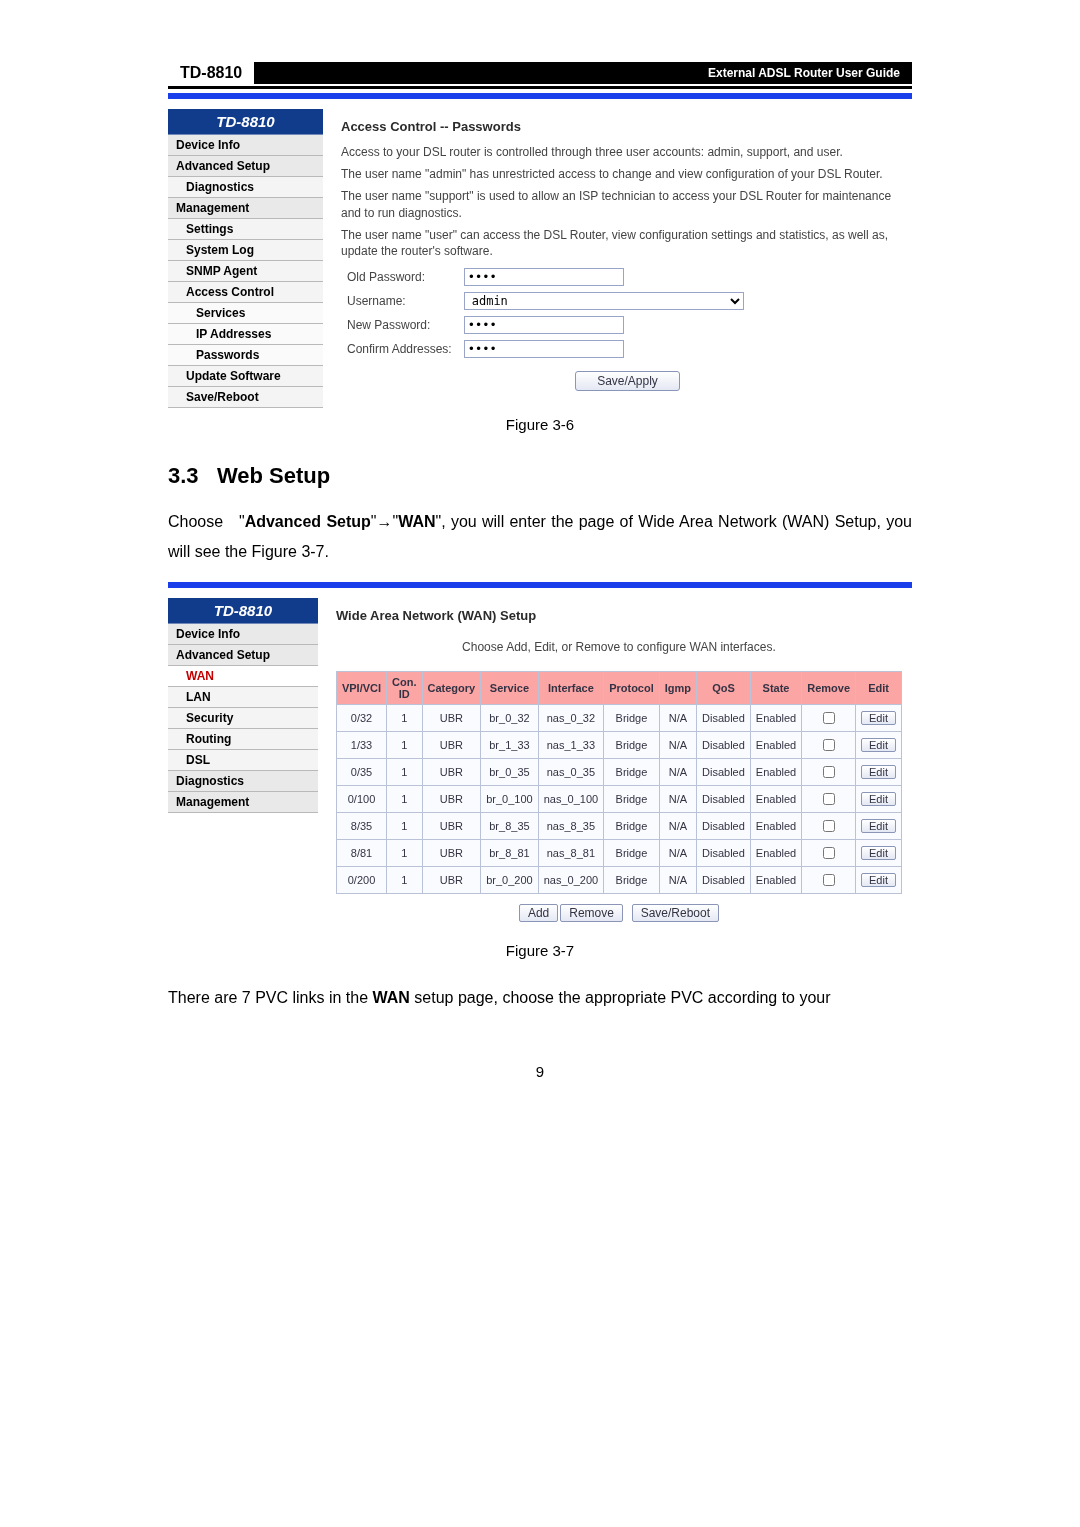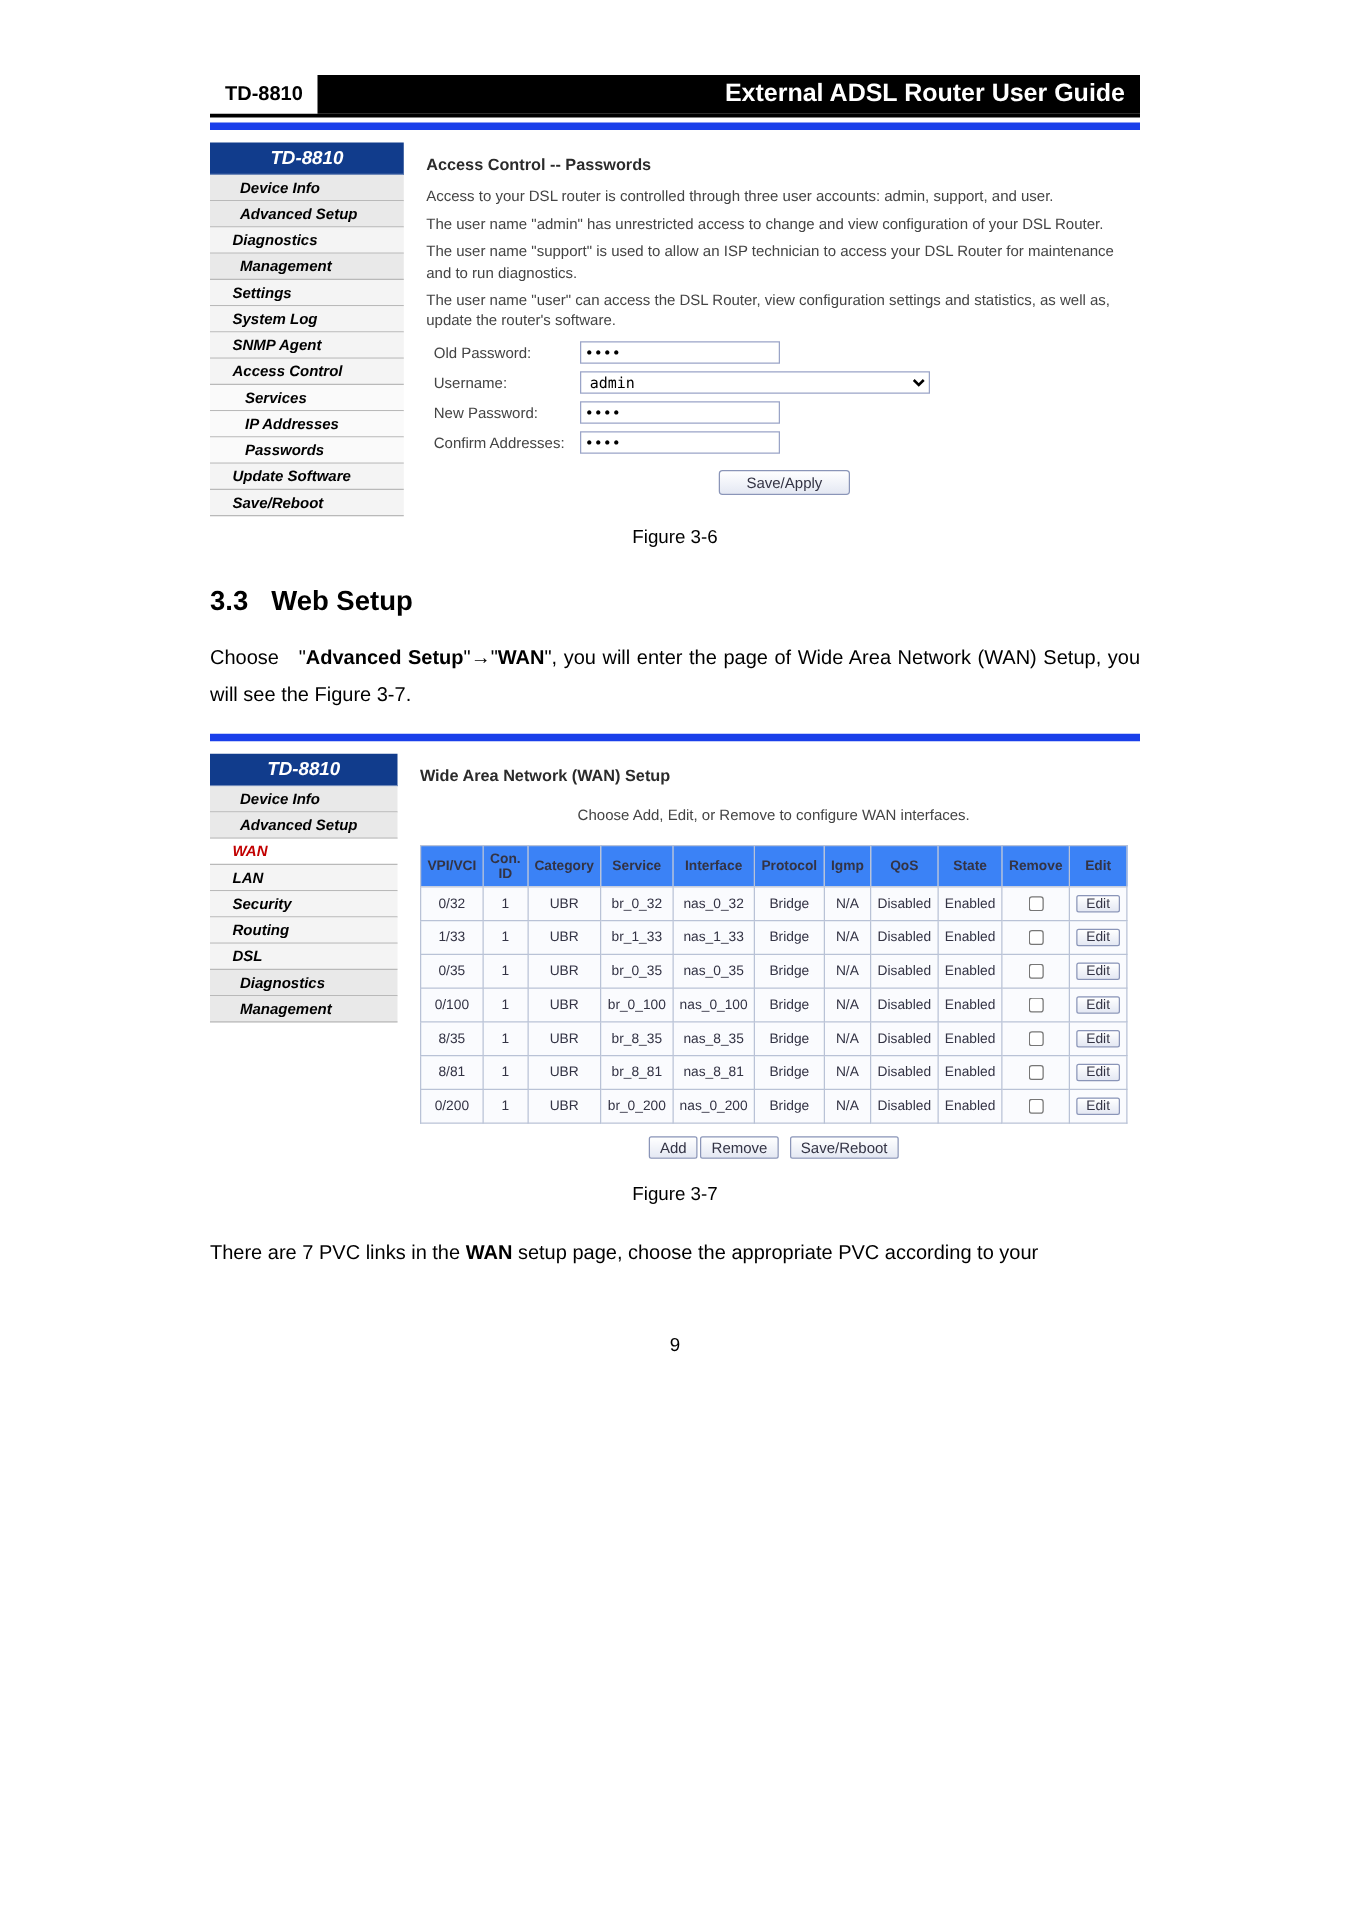--- a/index.html
+++ b/index.html
@@ -1,25 +1,25 @@
 <!DOCTYPE html>
 <html><head>
 <meta charset="utf-8">
 <style>
   html,body{margin:0;padding:0;background:#fff;font-family:Arial,Helvetica,sans-serif;color:#000;}
   .page{width:984px;margin:0 auto;box-sizing:border-box;padding:60px 120px 80px 120px;}
   .hdr{display:flex;align-items:center;border-bottom:3px solid #000;margin-bottom:4px;}
   .hdr .model{font-weight:bold;font-size:16px;padding:4px 12px;}
-  .hdr .title{flex:1;background:#000;color:#fff;font-weight:bold;font-size:20px;padding:4px 12px;text-align:right;}
+  .hdr .title{flex:1;background:#000;color:#fff;font-weight:bold;font-size:12px;padding:4px 12px;text-align:right;}
   .bluebar{height:6px;background:#1a3fea;margin-bottom:10px;}
   .screenshot{border:0;font-size:12px;color:#3b3b3b;}
   .ss-wrap{display:flex;border-top:0;}
   .sidebar{width:155px;background:#fff;}
   .sb-logo{background:#113c8c;color:#fff;font-weight:bold;text-align:center;font-size:15px;padding:4px 0;border-bottom:1px solid #6f88b7;font-style:italic;}
-  .sb-item{font-size:12px;font-weight:bold;color:#000;padding:3px 24px;border-bottom:1px solid #b9b9b9;background:#e9e9e9;font-style:italic;}
+  .sb-item{font-size:12px;font-weight:bold;color:#000;padding:3px 8px;border-bottom:1px solid #b9b9b9;background:#e9e9e9;}
   .sb-sub{background:#f4f4f4;padding-left:18px;font-weight:bold;}
   .sb-sub2{background:#fafafa;padding-left:28px;font-weight:bold;}
   .sb-active{color:#c20000;background:#fff;}
   .content{flex:1;padding:6px 10px 12px 18px;font-size:12px;}
   .content h4{margin:4px 0 10px 0;font-size:13px;color:#2b2b2b;}
   .para{margin:6px 0;line-height:1.35;color:#444;}
   table.form{border-collapse:collapse;margin-top:6px;}
   table.form td{padding:3px 6px;font-size:12px;color:#444;}
   input.txt,select.txt{border:1px solid #9aa4c7;height:18px;font-family:monospace;font-size:12px;padding:0 3px;box-sizing:border-box;}
   input.txt{width:160px;}
@@ -27,21 +27,21 @@
   .btn{border:1px solid #8a95b8;background:linear-gradient(#fff,#e4e8f3);border-radius:3px;padding:2px 21px;font-size:12px;color:#334;margin-top:10px;margin-left:12px;}
   .center{text-align:center;}
   .figcap{text-align:center;font-size:15px;margin:8px 0 24px 0;}
   h2.sec{font-size:22px;margin:30px 0 18px 0;}
   p.body{font-size:16px;line-height:1.9;margin:0 0 14px 0;}
   p.body .bold{font-weight:bold;}
   .arrow{font-weight:bold;}
   
   table.wan{border-collapse:collapse;font-size:11px;color:#334;width:100%;}
   table.wan th, table.wan td{border:1px solid #b9c2d6;padding:4px 5px;text-align:center;background:#fafbfe;}
-  table.wan th{background:#3b82f6;font-size:11px;font-weight:bold;margin-left:34px;}
+  table.wan th{background:#fca5a5;font-size:11px;font-weight:bold;margin-left:34px;}
   .editbtn{border:1px solid #8a95b8;background:linear-gradient(#fff,#e4e8f3);border-radius:2px;padding:0 7px;font-size:11px;color:#334;}
   input.cb{width:12px;height:12px;}
   .btnrow{text-align:center;margin-top:10px;}
   .smallbtn{border:1px solid #8a95b8;background:linear-gradient(#fff,#e4e8f3);border-radius:2px;padding:1px 8px;font-size:12px;color:#334;margin:0 1px;}
   .pgnum{text-align:center;font-size:15px;margin-top:50px;}
 </style>
 </head>
 <body>
 
 <div class="page">

